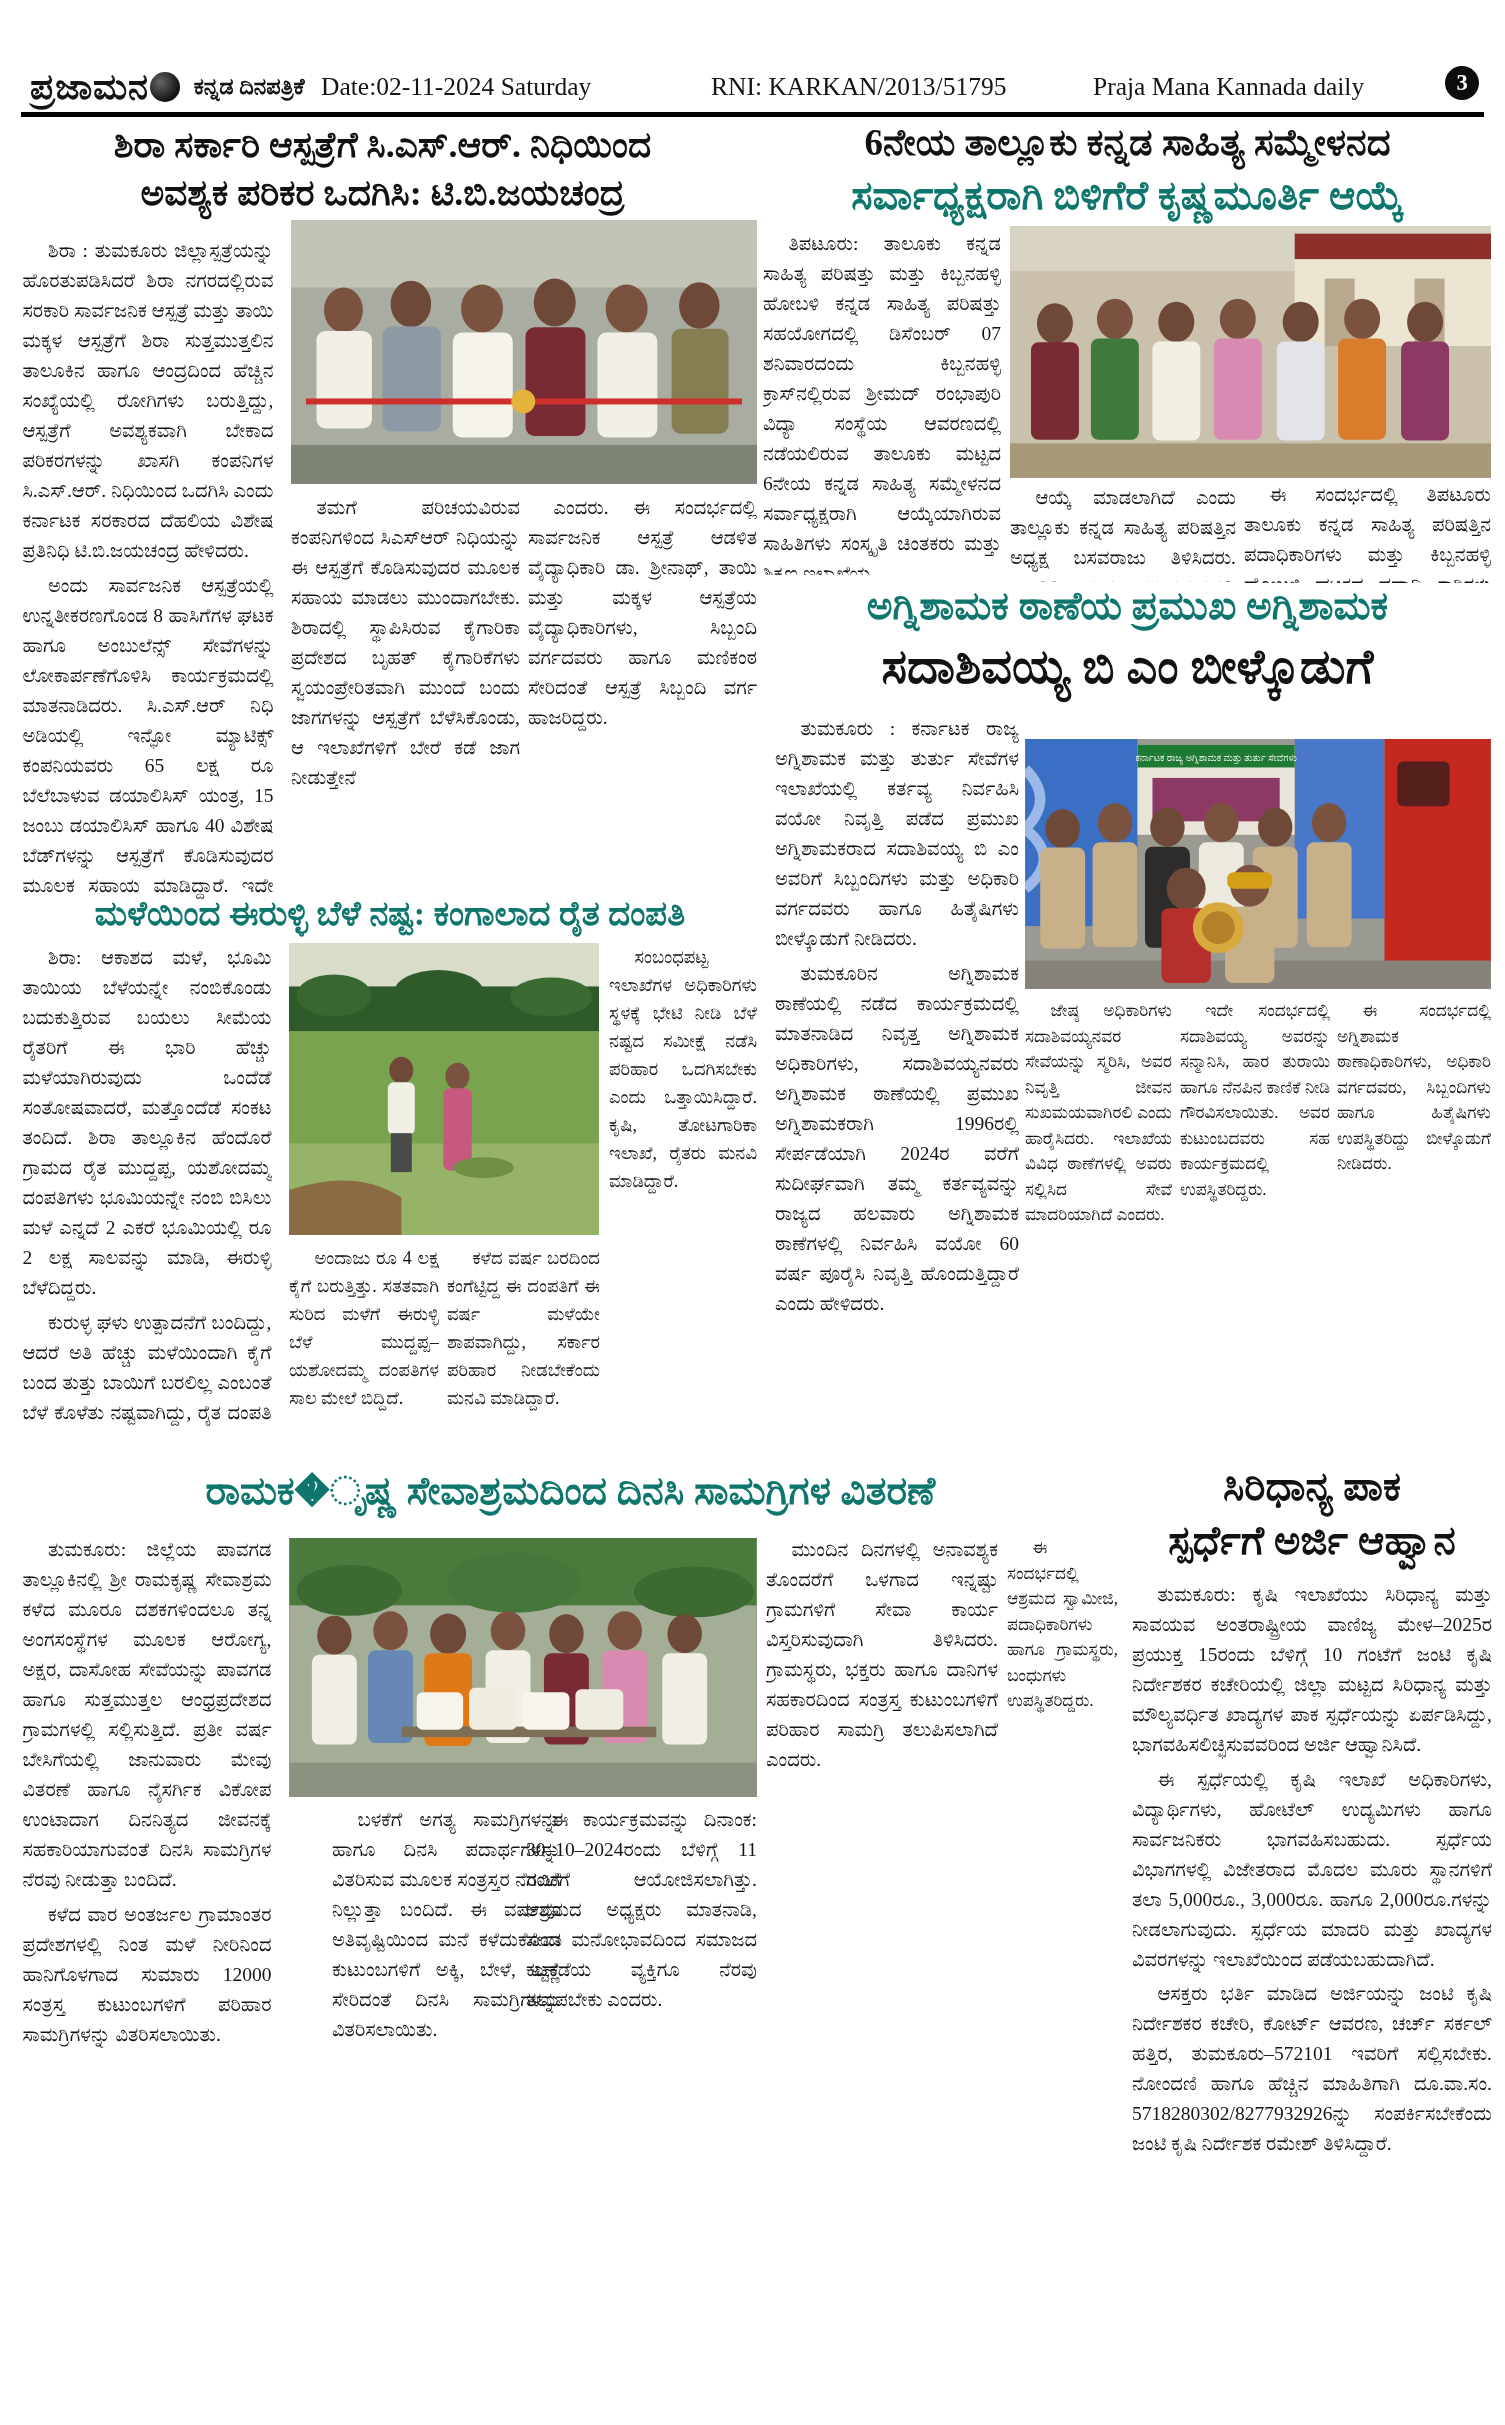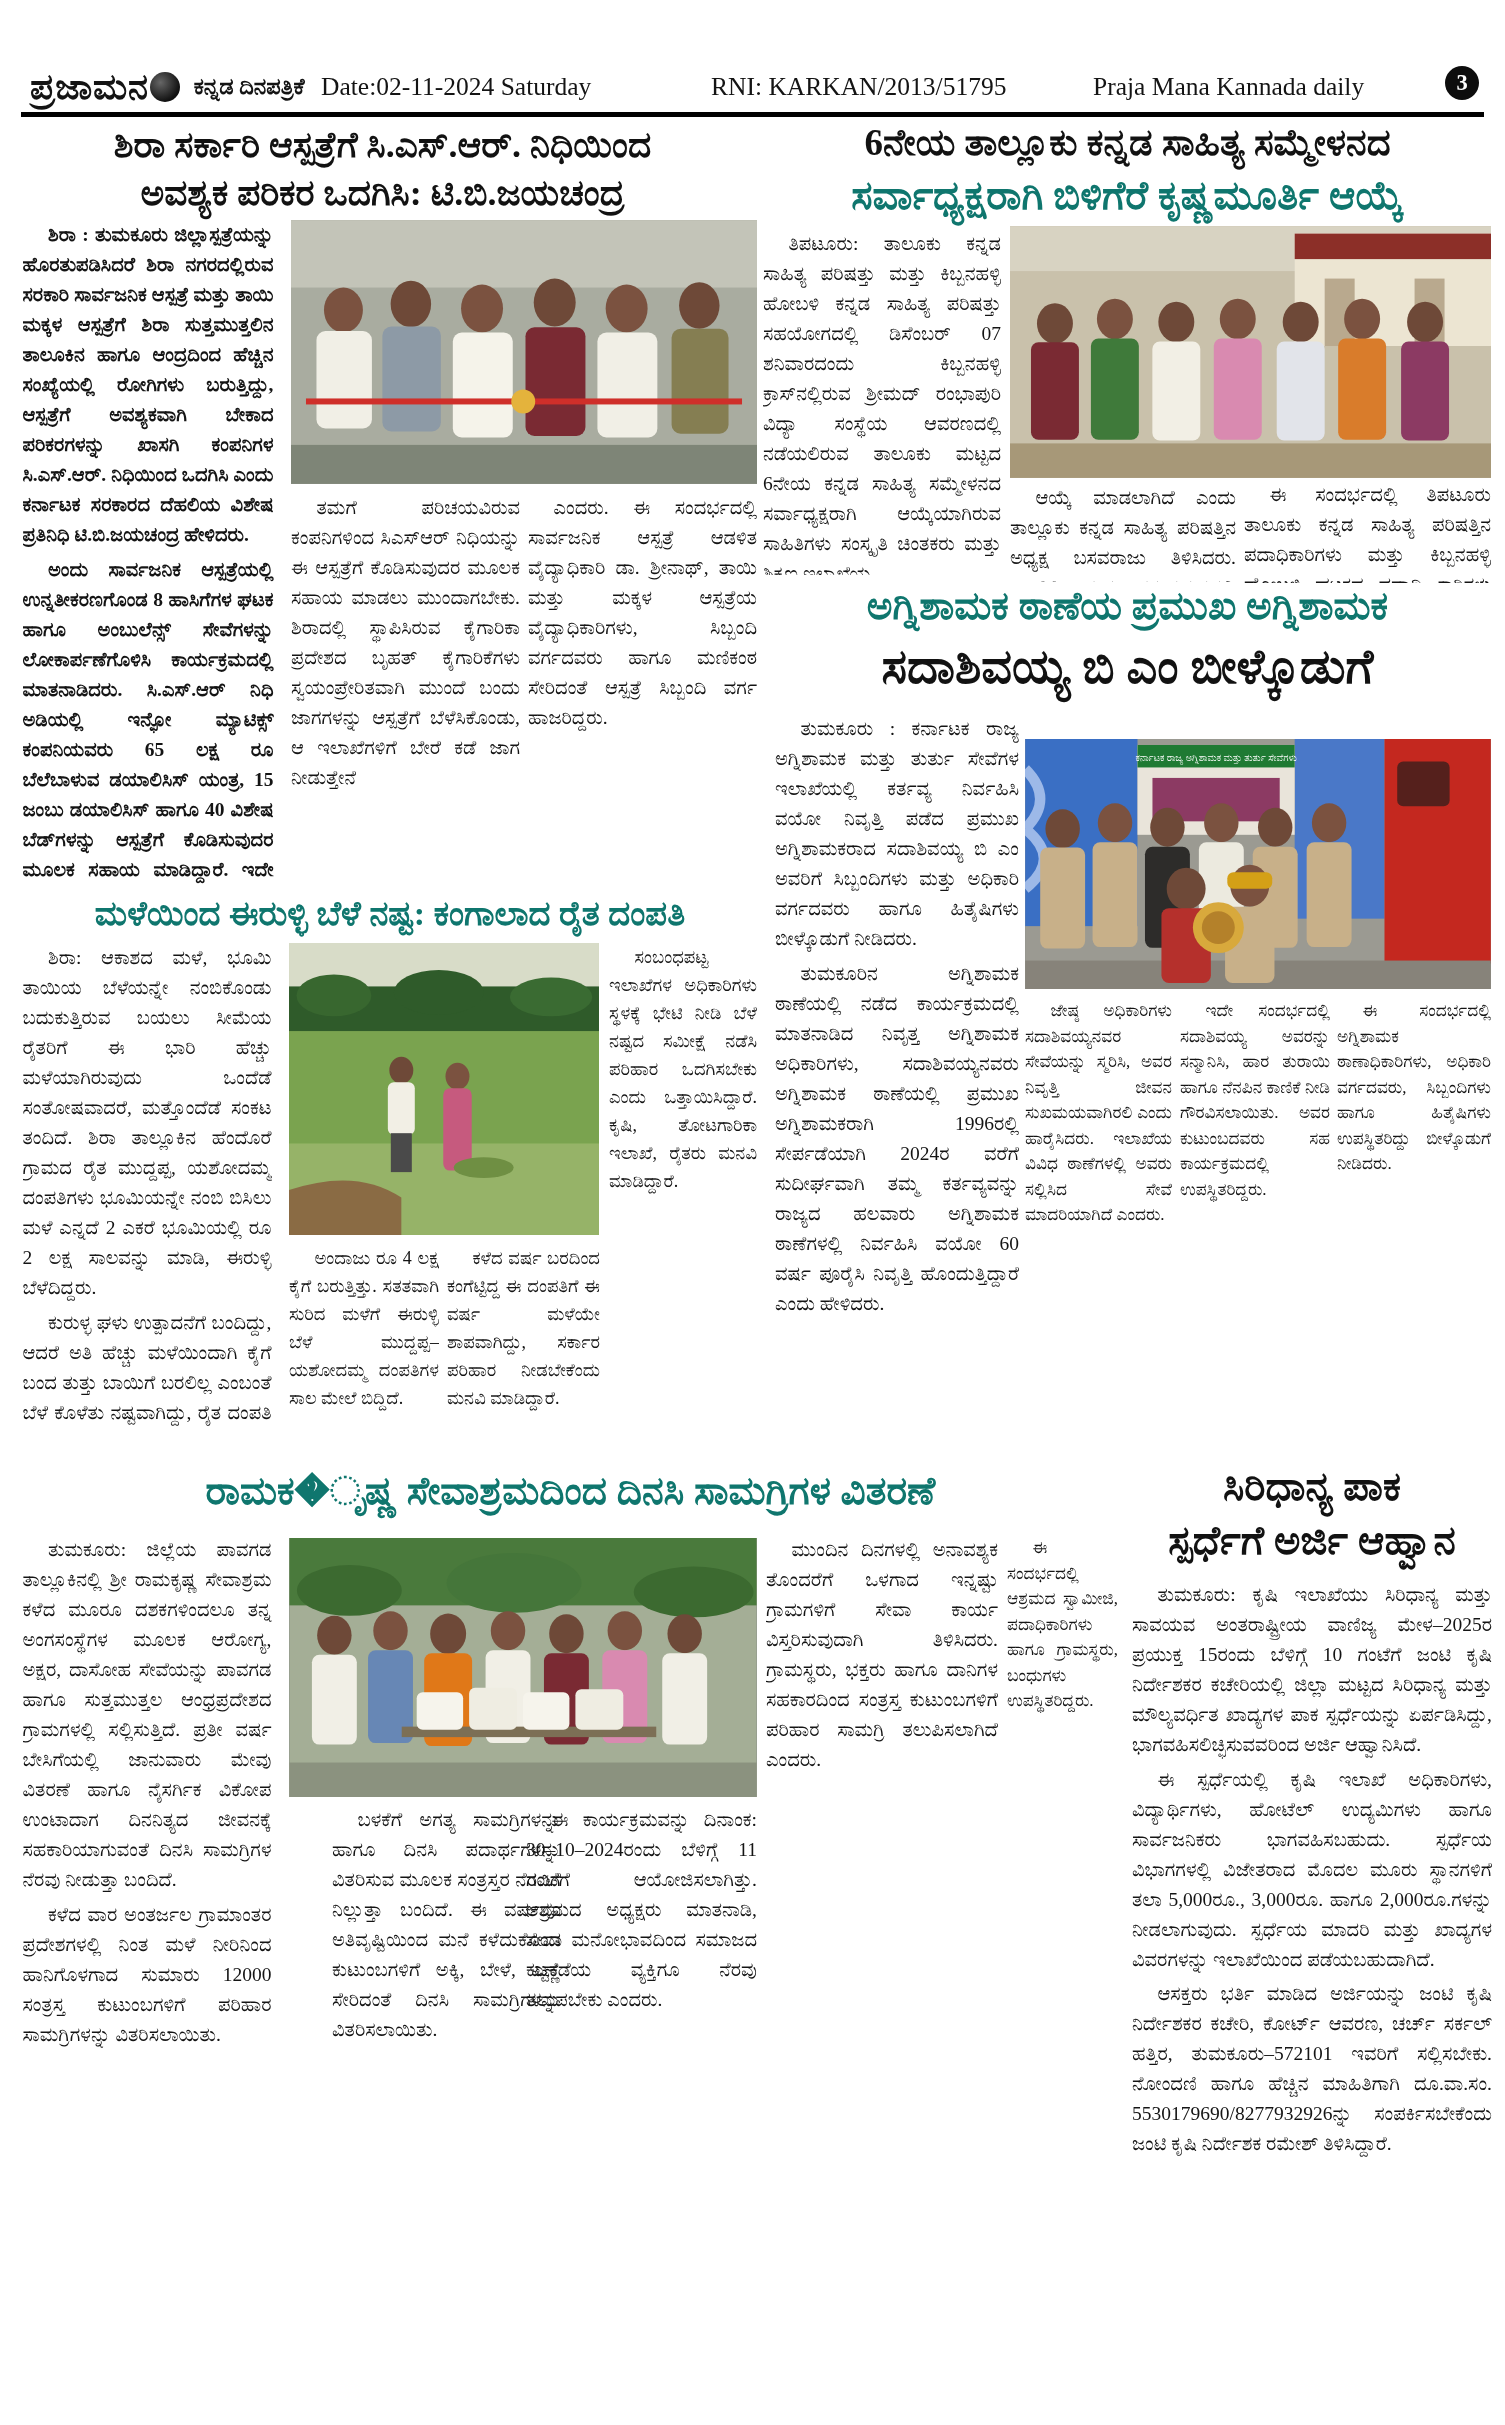--- a/index.html
+++ b/index.html
@@ -52,21 +52,21 @@
   <div class="abs mast-mid" style="left:690px;top:9px;">RNI: KARKAN/2013/51795</div>
   <div class="abs mast-mid" style="left:1072px;top:9px;">Praja Mana Kannada daily</div>
   <div class="abs page-badge" style="left:1424px;top:3px;">3</div>
 </div>
 <div class="abs rule" style="left:21px;top:112px;width:1463px;height:4.5px;"></div>
 
 <div>
   <div class="abs headline hl-black" style="left:22.5px;top:124px;width:720px;font-size:36px;">ಶಿರಾ ಸರ್ಕಾರಿ ಆಸ್ಪತ್ರೆಗೆ ಸಿ.ಎಸ್.ಆರ್. ನಿಧಿಯಿಂದ</div>
   <div class="abs headline hl-black" style="left:22.5px;top:172px;width:720px;font-size:36px;">ಅವಶ್ಯಕ ಪರಿಕರ ಒದಗಿಸಿ: ಟಿ.ಬಿ.ಜಯಚಂದ್ರ</div>
 
-  <div class="abs body-col" style="left:22.5px;top:220px;width:251px;height:664px;font-weight:bold;">
+  <div class="abs body-col" style="left:22.5px;top:236px;width:251px;height:664px;">
     <p>ಶಿರಾ : ತುಮಕೂರು ಜಿಲ್ಲಾಸ್ಪತ್ರೆಯನ್ನು ಹೊರತುಪಡಿಸಿದರೆ ಶಿರಾ ನಗರದಲ್ಲಿರುವ ಸರಕಾರಿ ಸಾರ್ವಜನಿಕ ಆಸ್ಪತ್ರೆ ಮತ್ತು ತಾಯಿ ಮಕ್ಕಳ ಆಸ್ಪತ್ರೆಗೆ ಶಿರಾ ಸುತ್ತಮುತ್ತಲಿನ ತಾಲೂಕಿನ ಹಾಗೂ ಆಂದ್ರದಿಂದ ಹೆಚ್ಚಿನ ಸಂಖ್ಯೆಯಲ್ಲಿ ರೋಗಿಗಳು ಬರುತ್ತಿದ್ದು, ಆಸ್ಪತ್ರೆಗೆ ಅವಶ್ಯಕವಾಗಿ ಬೇಕಾದ ಪರಿಕರಗಳನ್ನು ಖಾಸಗಿ ಕಂಪನಿಗಳ ಸಿ.ಎಸ್.ಆರ್. ನಿಧಿಯಿಂದ ಒದಗಿಸಿ ಎಂದು ಕರ್ನಾಟಕ ಸರಕಾರದ ದೆಹಲಿಯ ವಿಶೇಷ ಪ್ರತಿನಿಧಿ ಟಿ.ಬಿ.ಜಯಚಂದ್ರ ಹೇಳಿದರು.</p>
     <p>ಅಂದು ಸಾರ್ವಜನಿಕ ಆಸ್ಪತ್ರೆಯಲ್ಲಿ ಉನ್ನತೀಕರಣಗೊಂಡ 8 ಹಾಸಿಗೆಗಳ ಘಟಕ ಹಾಗೂ ಅಂಬುಲೆನ್ಸ್ ಸೇವೆಗಳನ್ನು ಲೋಕಾರ್ಪಣೆಗೊಳಿಸಿ ಕಾರ್ಯಕ್ರಮದಲ್ಲಿ ಮಾತನಾಡಿದರು. ಸಿ.ಎಸ್.ಆರ್ ನಿಧಿ ಅಡಿಯಲ್ಲಿ ಇನ್ಫೋ ಮ್ಯಾಟಿಕ್ಸ್ ಕಂಪನಿಯವರು 65 ಲಕ್ಷ ರೂ ಬೆಲೆಬಾಳುವ ಡಯಾಲಿಸಿಸ್ ಯಂತ್ರ, 15 ಜಂಬು ಡಯಾಲಿಸಿಸ್ ಹಾಗೂ 40 ವಿಶೇಷ ಬೆಡ್‌ಗಳನ್ನು ಆಸ್ಪತ್ರೆಗೆ ಕೊಡಿಸುವುದರ ಮೂಲಕ ಸಹಾಯ ಮಾಡಿದ್ದಾರೆ. ಇದೇ ರೀತಿ ಇತರರು ಕೂಡ</p>
   </div>
 
   <div class="abs photo" style="left:291px;top:220px;width:466px;height:264px;">
     <svg width="466" height="264" viewBox="0 0 622 352">
       <rect width="622" height="352" fill="#a9aca0"></rect>
       <rect width="622" height="90" fill="#c3c4b8"></rect>
       <rect y="300" width="622" height="52" fill="#7e8577"></rect>
       <ellipse cx="70" cy="120" rx="26" ry="30" fill="#7b5240"></ellipse>
@@ -283,16 +283,16 @@
   </div>
 </div>
 
 <div>
   <div class="abs headline hl-black" style="left:1132px;top:1463px;width:360px;font-size:40px;">ಸಿರಿಧಾನ್ಯ ಪಾಕ</div>
   <div class="abs headline hl-black" style="left:1132px;top:1517px;width:360px;font-size:40px;text-align:center;">ಸ್ಪರ್ಧೆಗೆ ಅರ್ಜಿ ಆಹ್ವಾನ</div>
 
   <div class="abs body-col" style="left:1132px;top:1580px;width:360px;height:756px;">
     <p>ತುಮಕೂರು: ಕೃಷಿ ಇಲಾಖೆಯು ಸಿರಿಧಾನ್ಯ ಮತ್ತು ಸಾವಯವ ಅಂತರಾಷ್ಟ್ರೀಯ ವಾಣಿಜ್ಯ ಮೇಳ–2025ರ ಪ್ರಯುಕ್ತ 15ರಂದು ಬೆಳಿಗ್ಗೆ 10 ಗಂಟೆಗೆ ಜಂಟಿ ಕೃಷಿ ನಿರ್ದೇಶಕರ ಕಚೇರಿಯಲ್ಲಿ ಜಿಲ್ಲಾ ಮಟ್ಟದ ಸಿರಿಧಾನ್ಯ ಮತ್ತು ಮೌಲ್ಯವರ್ಧಿತ ಖಾದ್ಯಗಳ ಪಾಕ ಸ್ಪರ್ಧೆಯನ್ನು ಏರ್ಪಡಿಸಿದ್ದು, ಭಾಗವಹಿಸಲಿಚ್ಛಿಸುವವರಿಂದ ಅರ್ಜಿ ಆಹ್ವಾನಿಸಿದೆ.</p>
     <p>ಈ ಸ್ಪರ್ಧೆಯಲ್ಲಿ ಕೃಷಿ ಇಲಾಖೆ ಅಧಿಕಾರಿಗಳು, ವಿದ್ಯಾರ್ಥಿಗಳು, ಹೋಟೆಲ್ ಉದ್ಯಮಿಗಳು ಹಾಗೂ ಸಾರ್ವಜನಿಕರು ಭಾಗವಹಿಸಬಹುದು. ಸ್ಪರ್ಧೆಯ ವಿಭಾಗಗಳಲ್ಲಿ ವಿಜೇತರಾದ ಮೊದಲ ಮೂರು ಸ್ಥಾನಗಳಿಗೆ ತಲಾ 5,000ರೂ., 3,000ರೂ. ಹಾಗೂ 2,000ರೂ.ಗಳನ್ನು ನೀಡಲಾಗುವುದು. ಸ್ಪರ್ಧೆಯ ಮಾದರಿ ಮತ್ತು ಖಾದ್ಯಗಳ ವಿವರಗಳನ್ನು ಇಲಾಖೆಯಿಂದ ಪಡೆಯಬಹುದಾಗಿದೆ.</p>
-    <p>ಆಸಕ್ತರು ಭರ್ತಿ ಮಾಡಿದ ಅರ್ಜಿಯನ್ನು ಜಂಟಿ ಕೃಷಿ ನಿರ್ದೇಶಕರ ಕಚೇರಿ, ಕೋರ್ಟ್ ಆವರಣ, ಚರ್ಚ್ ಸರ್ಕಲ್ ಹತ್ತಿರ, ತುಮಕೂರು–572101 ಇವರಿಗೆ ಸಲ್ಲಿಸಬೇಕು. ನೋಂದಣಿ ಹಾಗೂ ಹೆಚ್ಚಿನ ಮಾಹಿತಿಗಾಗಿ ದೂ.ವಾ.ಸಂ. 5530179690/8277932926ನ್ನು ಸಂಪರ್ಕಿಸಬೇಕೆಂದು ಜಂಟಿ ಕೃಷಿ ನಿರ್ದೇಶಕ ರಮೇಶ್ ತಿಳಿಸಿದ್ದಾರೆ.</p>
+    <p>ಆಸಕ್ತರು ಭರ್ತಿ ಮಾಡಿದ ಅರ್ಜಿಯನ್ನು ಜಂಟಿ ಕೃಷಿ ನಿರ್ದೇಶಕರ ಕಚೇರಿ, ಕೋರ್ಟ್ ಆವರಣ, ಚರ್ಚ್ ಸರ್ಕಲ್ ಹತ್ತಿರ, ತುಮಕೂರು–572101 ಇವರಿಗೆ ಸಲ್ಲಿಸಬೇಕು. ನೋಂದಣಿ ಹಾಗೂ ಹೆಚ್ಚಿನ ಮಾಹಿತಿಗಾಗಿ ದೂ.ವಾ.ಸಂ. 5718280302/8277932926ನ್ನು ಸಂಪರ್ಕಿಸಬೇಕೆಂದು ಜಂಟಿ ಕೃಷಿ ನಿರ್ದೇಶಕ ರಮೇಶ್ ತಿಳಿಸಿದ್ದಾರೆ.</p>
   </div>
 </div>
 
 
 </body></html>

